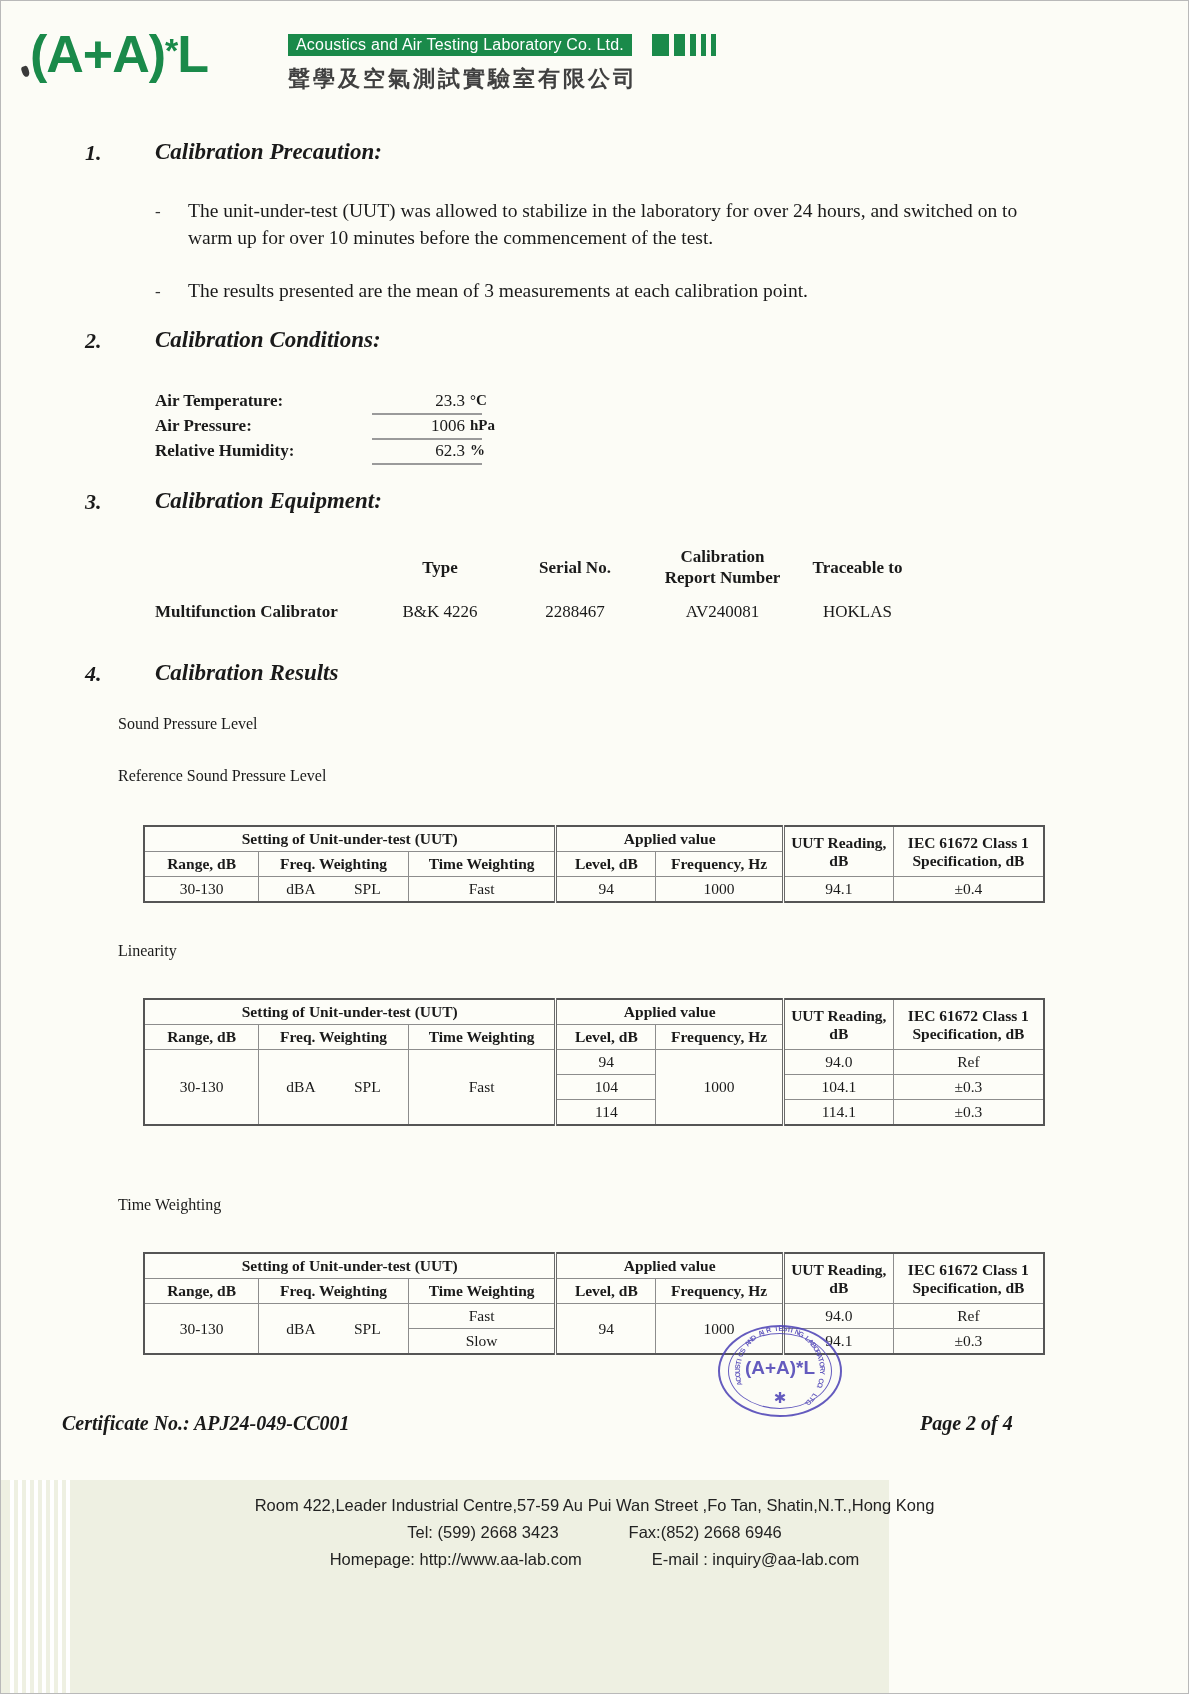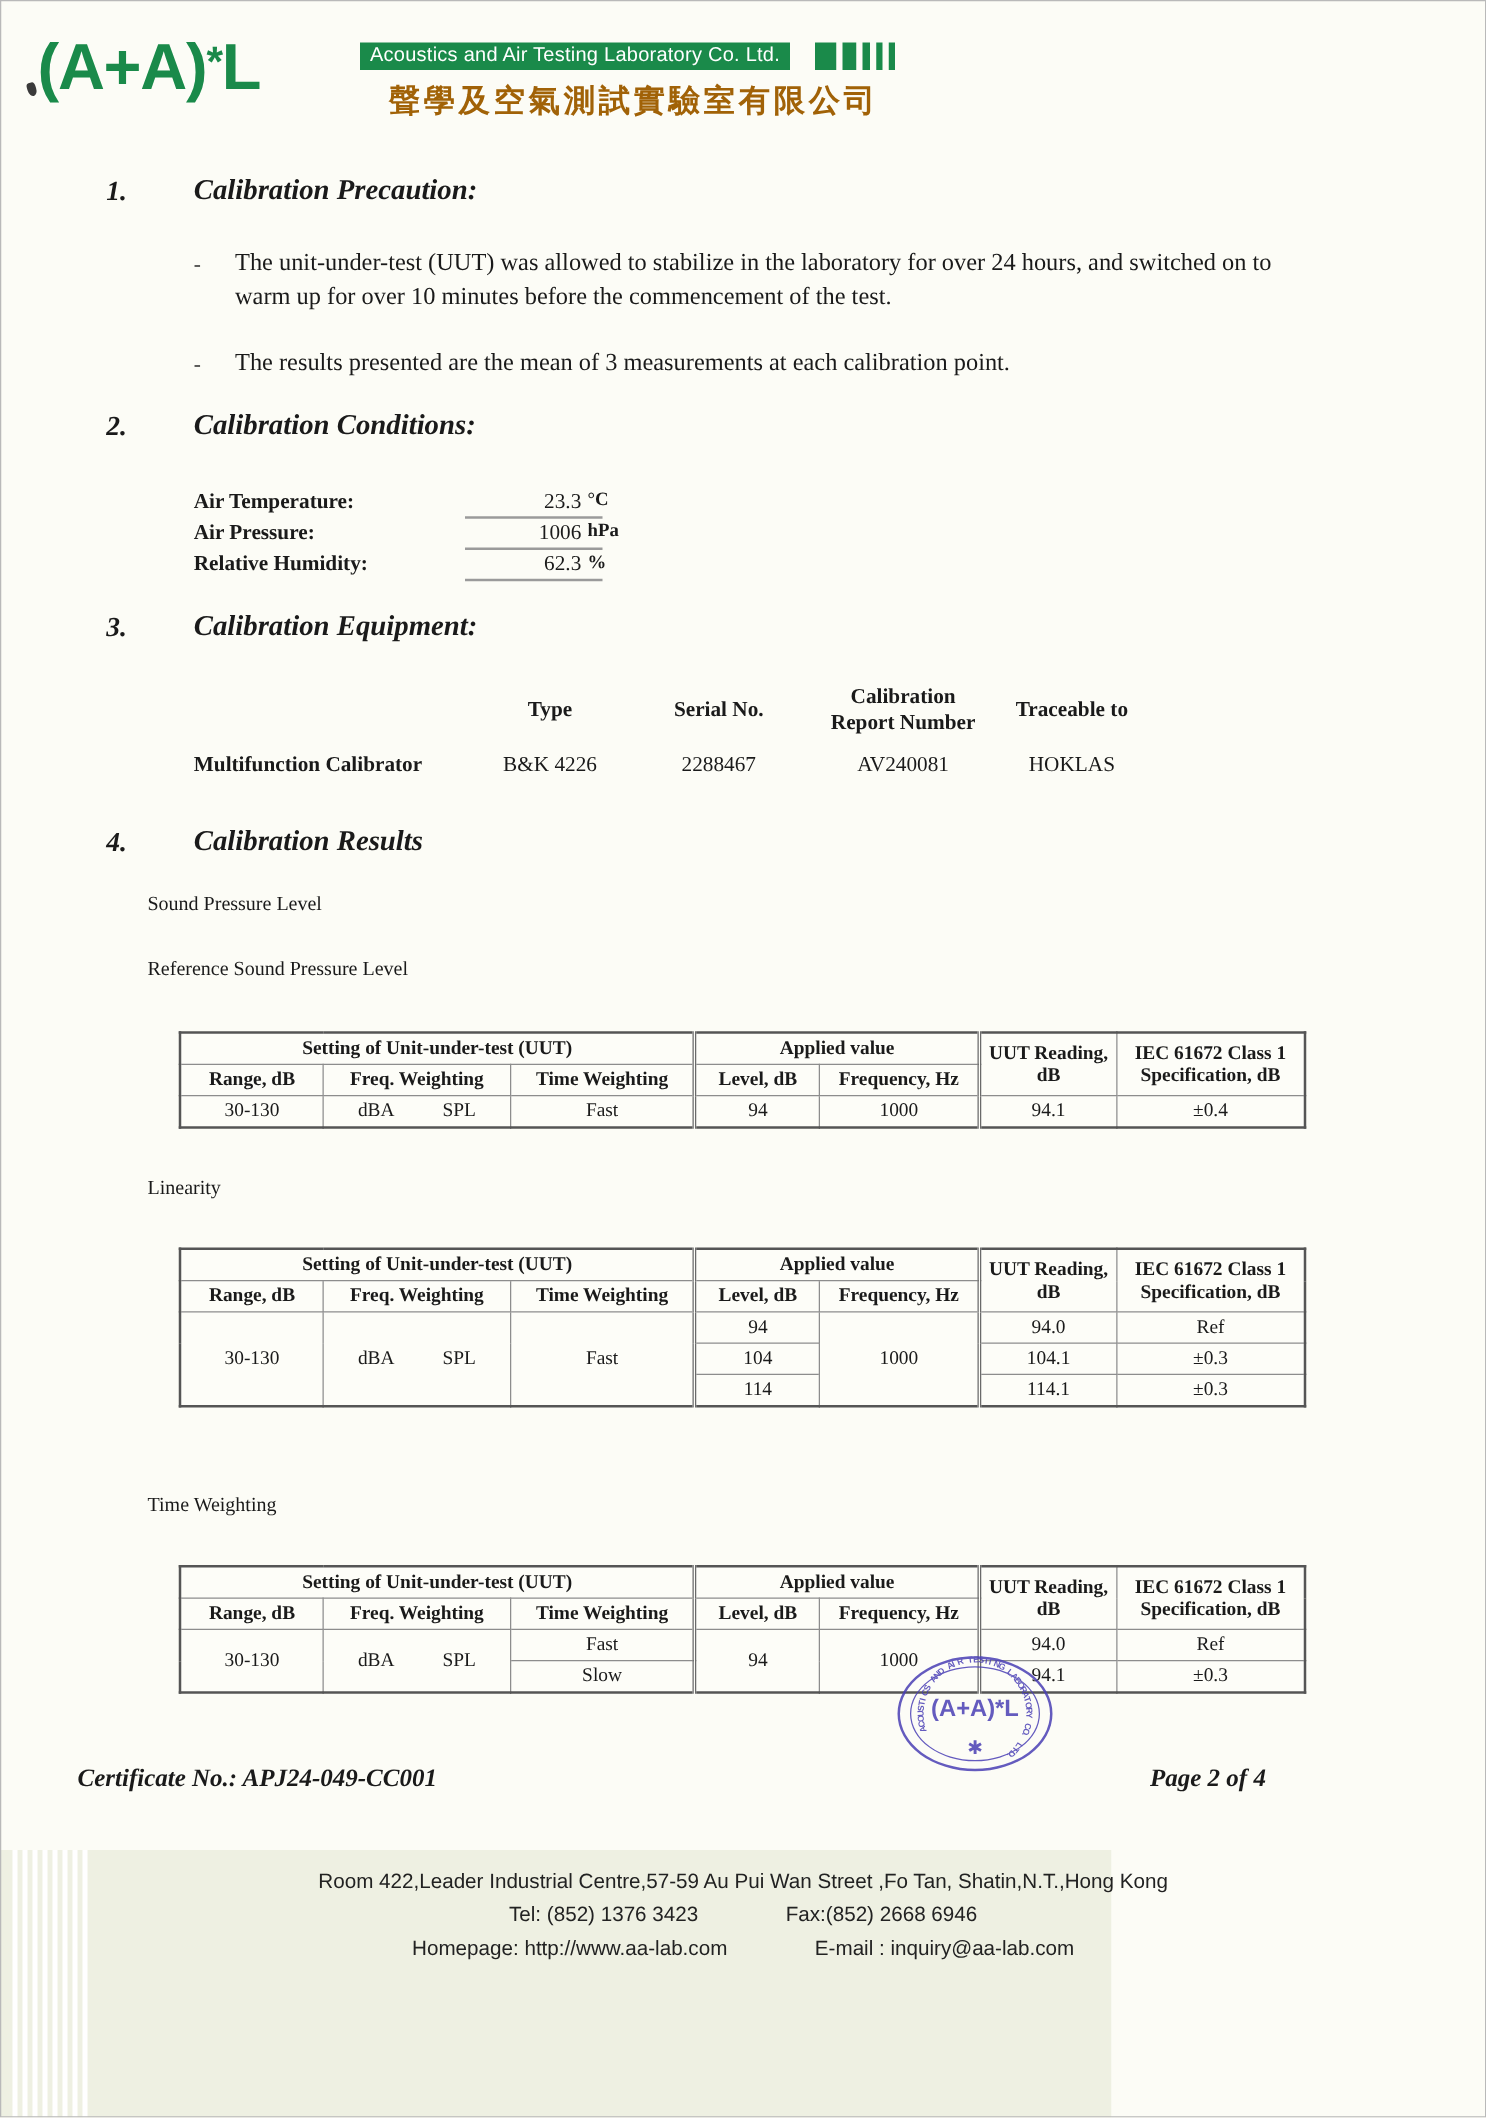--- a/index.html
+++ b/index.html
@@ -90,25 +90,24 @@
   .blk.w2 { width: 11px; }
   .blk.w3 { width: 6px; }
   .blk.w4 { width: 5px; }
   .blk.w5 { width: 5px; }
   .logo-cn {
     position: absolute;
     left: 288px;
     top: 50px;
     font-family: "DejaVu Sans", sans-serif;
     font-weight: bold;
-    font-size: 25px;
-    color: #a16207;
+    font-size: 22px;
+    color: #404040;
     letter-spacing: 3px;
     white-space: nowrap;
-    margin-left: 23px;
   }
 
   
   .section-num {
     position: absolute;
     font-family: "Liberation Serif", serif;
     font-weight: bold;
     font-style: italic;
     font-size: 22px;
   }
@@ -640,21 +639,21 @@
       <div class="fstripe"></div>
       <div class="fstripe"></div>
       <div class="fstripe"></div>
     </div>
     <div class="footer-right-fill"></div>
     <div class="footer-lines">
       <div class="footer-row">
         <span class="seg">Room 422,Leader Industrial Centre,57-59 Au Pui Wan Street ,Fo Tan, Shatin,N.T.,Hong Kong</span>
       </div>
       <div class="footer-row">
-        <span class="seg left">Tel: (852) 1376 3423</span><span class="seg">Fax:(852) 2668 6946</span>
+        <span class="seg left">Tel: (599) 2668 3423</span><span class="seg">Fax:(852) 2668 6946</span>
       </div>
       <div class="footer-row">
         <span class="seg left">Homepage: http://www.aa-lab.com</span><span class="seg">E-mail : inquiry@aa-lab.com</span>
       </div>
     </div>
   </div>
 
   <div class="page-border"></div>
 </div>
 

